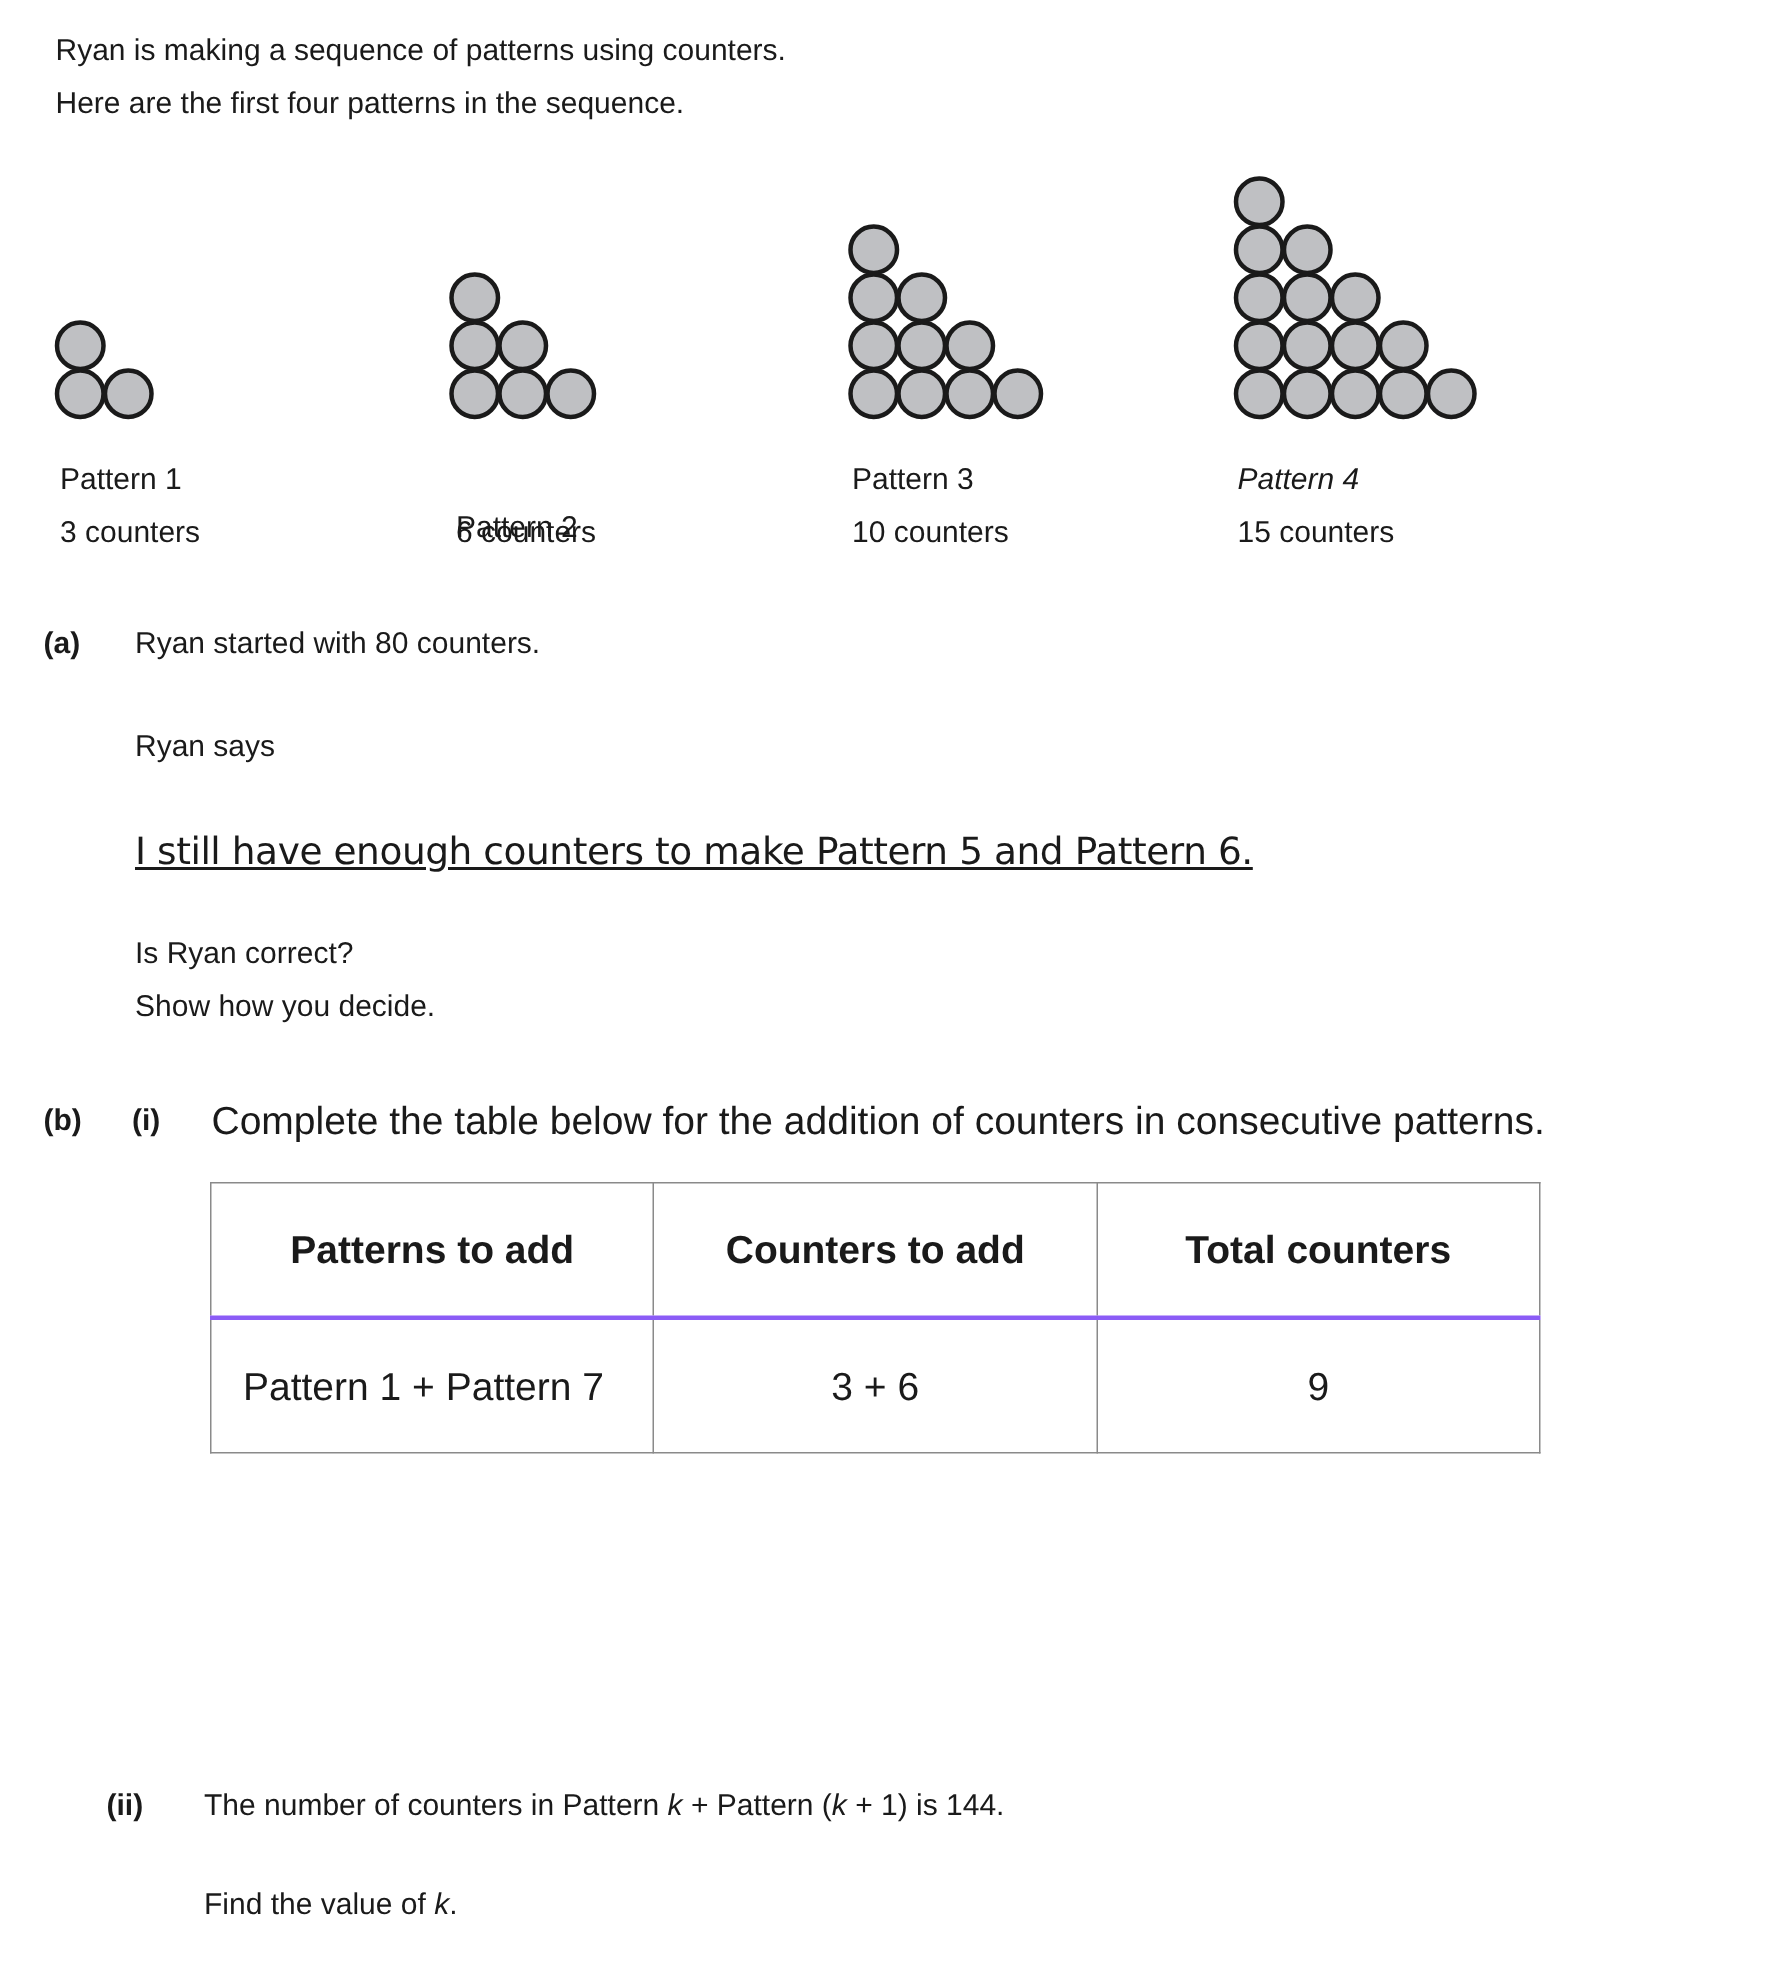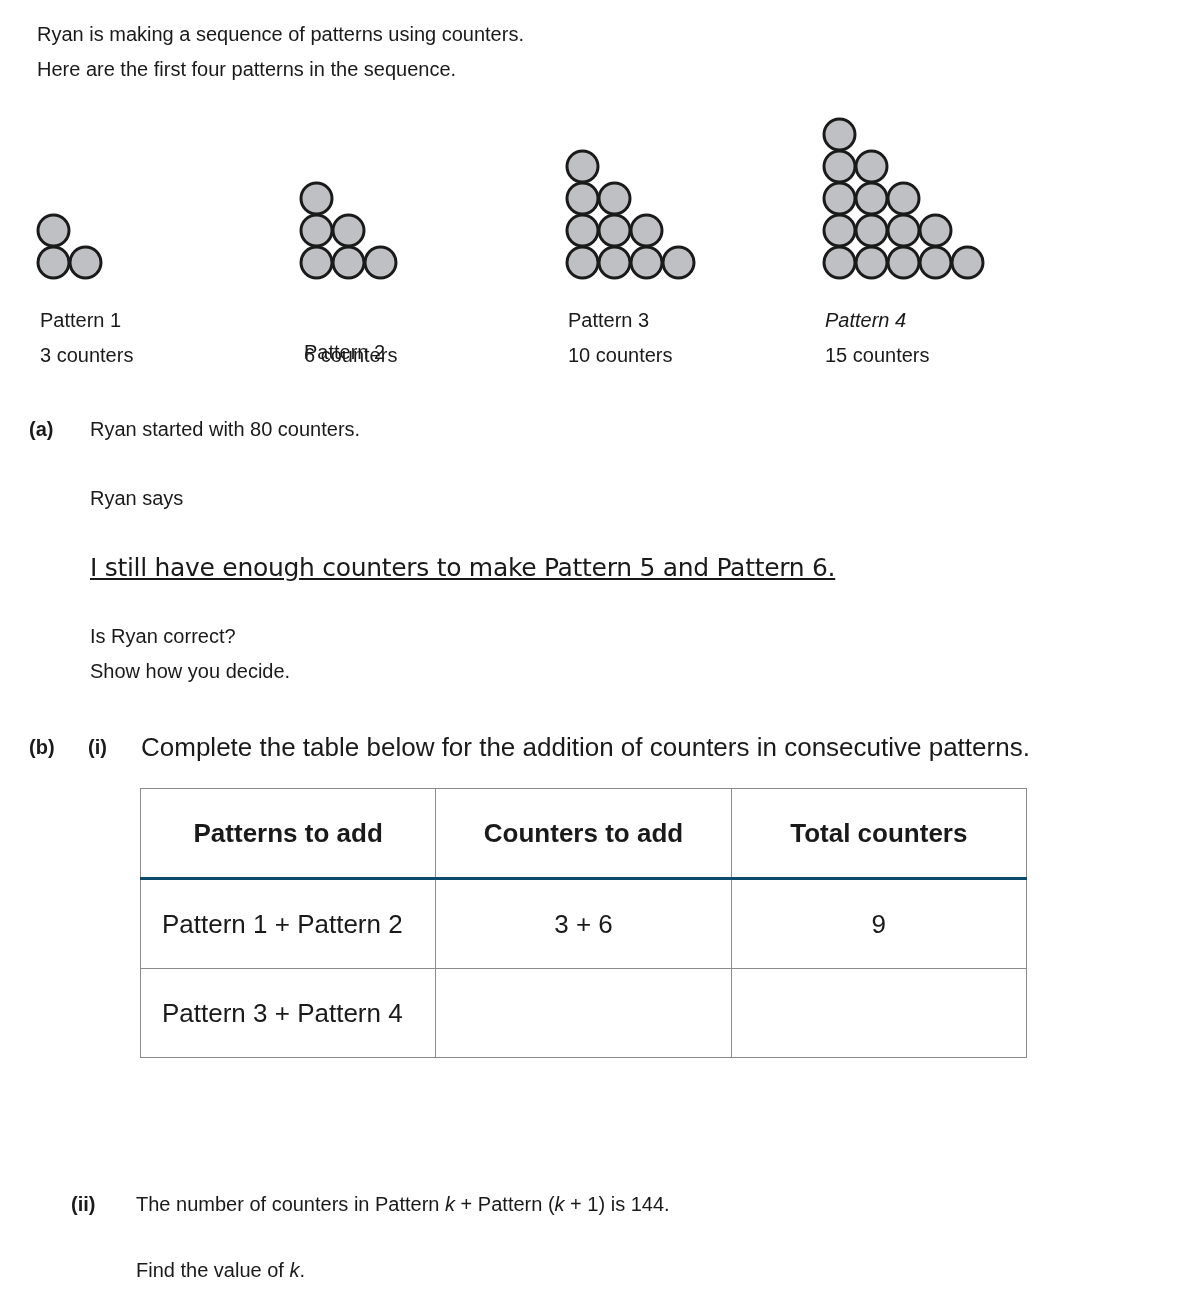--- a/index.html
+++ b/index.html
@@ -15,21 +15,21 @@
   }
   svg.counters { position: absolute; overflow: visible; }
   svg.counters circle { fill: #bfc0c3; stroke: #1a1a1a; stroke-width: 3; }
   table.tbl {
     position: absolute; left: 140px; top: 788px; width: 887px;
     border-collapse: collapse; font-size: 26px; table-layout: fixed;
   }
   table.tbl td, table.tbl th {
     border: 1.5px solid #8a8a8a; height: 88px; padding: 0; text-align: center;
   }
-  table.tbl th { font-weight: bold; border-bottom: 3px solid #0c4a6e; }
+  table.tbl th { font-weight: bold; border-bottom: 3px solid #8b5cf6; }
   table.tbl td.first { text-align: left; padding-left: 21px; }
   .italic { font-style: italic; }
 </style>
 </head>
 <body>
 
 <div>
   <div class="abs txt" style="left:37px; top:17px;">Ryan is making a sequence of patterns using counters.</div>
   <div class="abs txt" style="left:37px; top:52px;">Here are the first four patterns in the sequence.</div>
 </div>
@@ -105,28 +105,23 @@
   <table class="tbl">
     <thead>
       <tr>
         <th>Patterns to add</th>
         <th>Counters to add</th>
         <th>Total counters</th>
       </tr>
     </thead>
     <tbody>
       <tr>
-        <td class="first">Pattern 1 + Pattern 2</td>
+        <td class="first">Pattern 1 + Pattern 7</td>
         <td>3 + 6</td>
         <td>9</td>
-      </tr>
-      <tr>
-        <td class="first">Pattern 3 + Pattern 4</td>
-        <td></td>
-        <td></td>
       </tr>
     </tbody>
   </table>
 
   <div class="abs txt bold" style="left:71px; top:1187px;">(ii)</div>
   <div class="abs txt" style="left:136px; top:1187px;"><span>The number of counters in Pattern </span><span class="italic">k</span><span> + Pattern (</span><span class="italic">k</span><span> + 1) is 144.</span></div>
   <div class="abs txt" style="left:136px; top:1253px;"><span>Find the value of </span><span class="italic">k</span><span>.</span></div>
 </div>
 
 </body></html>

